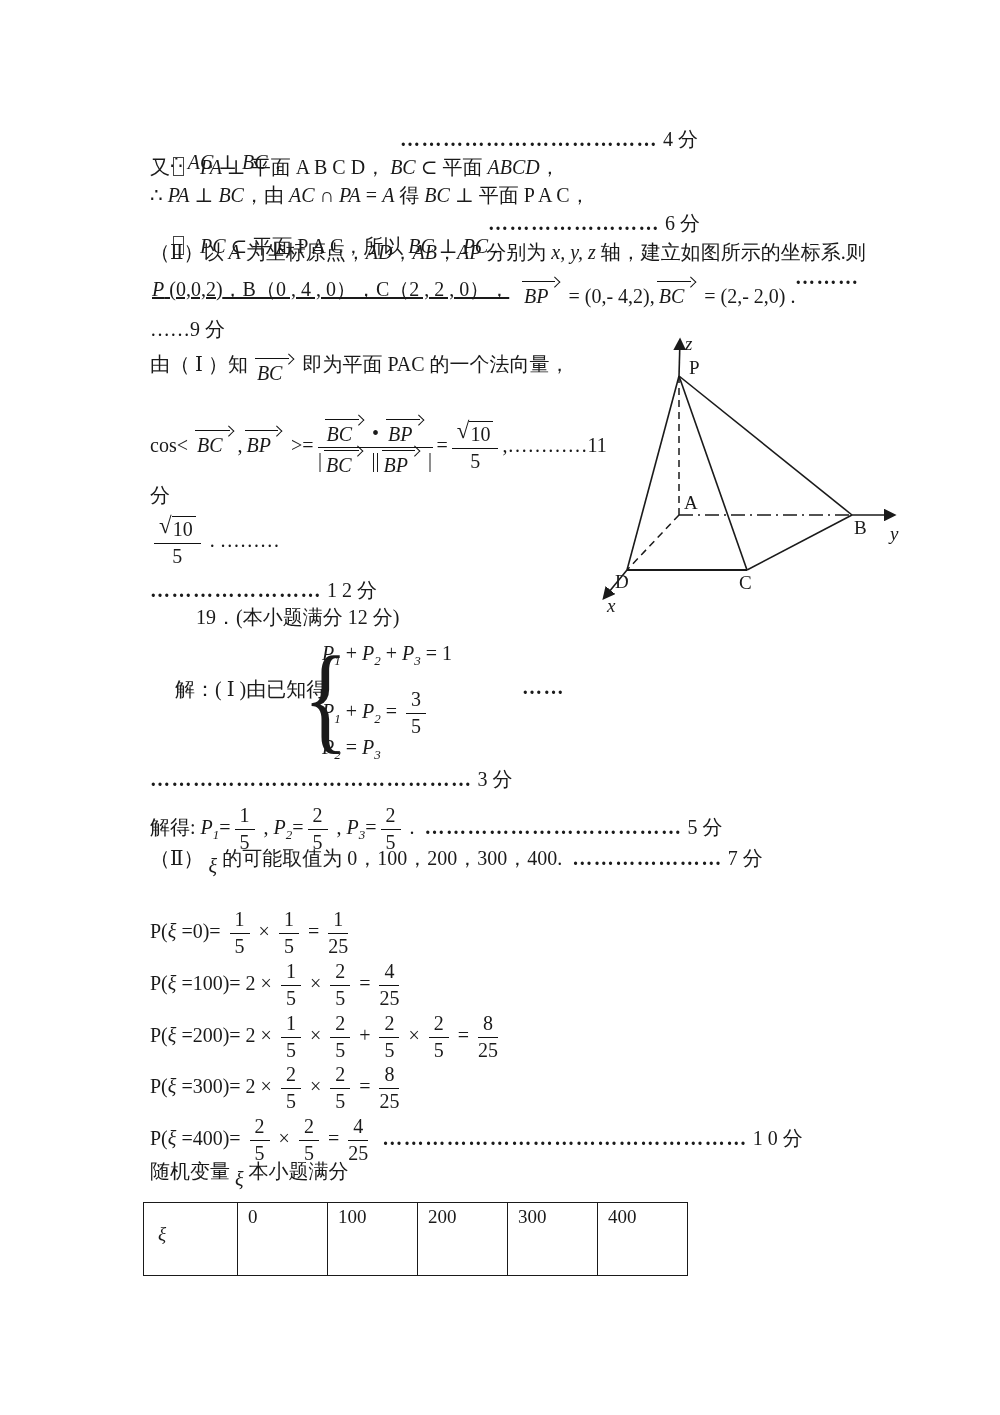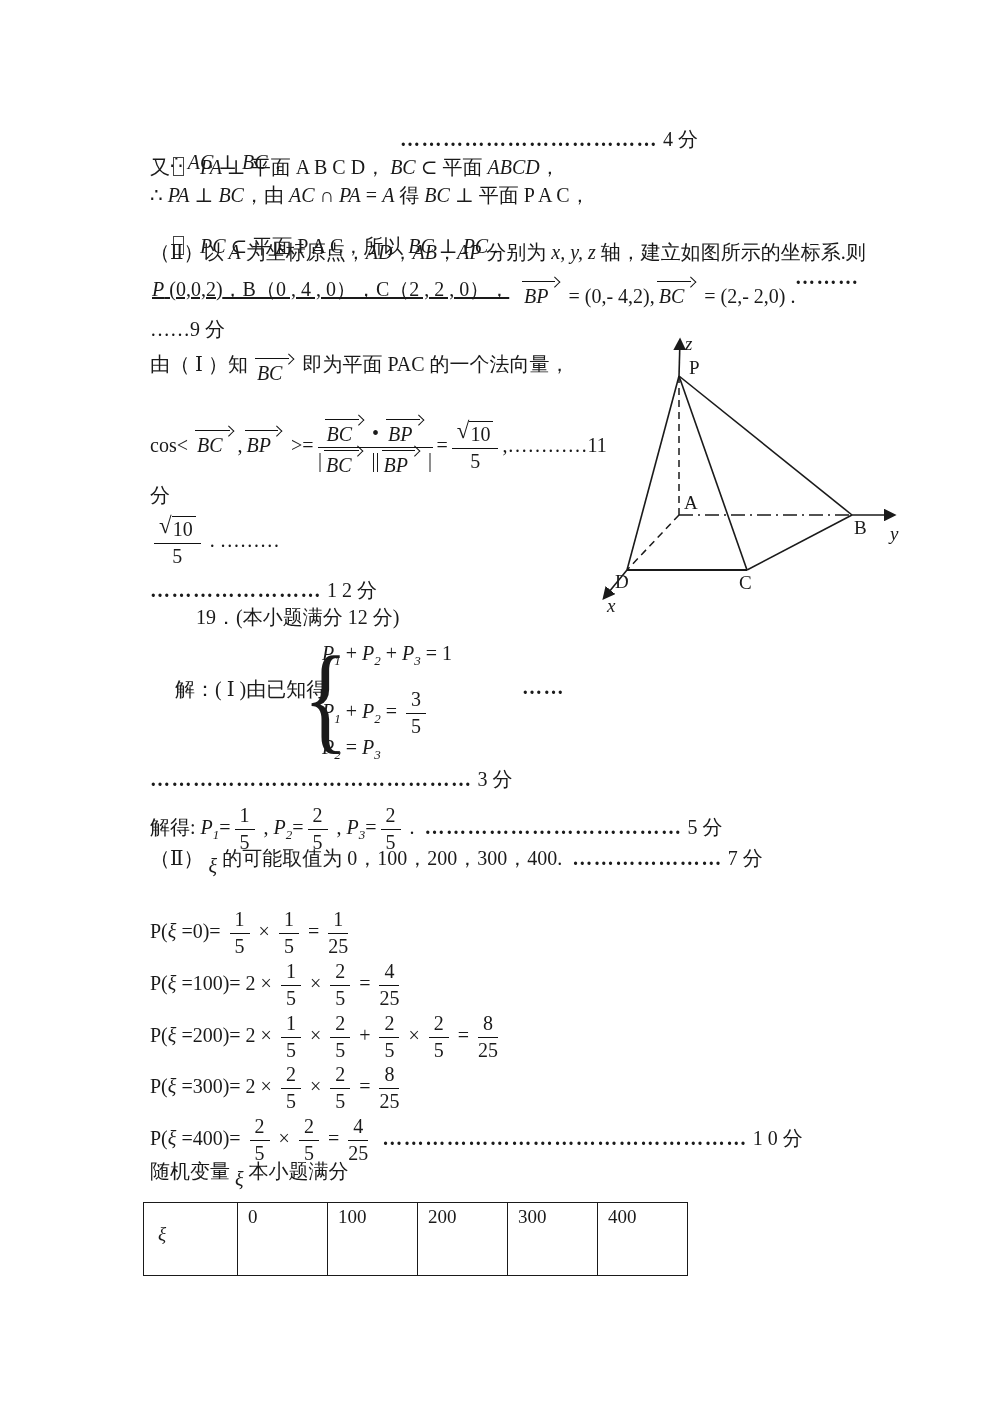--- a/index.html
+++ b/index.html
@@ -76,20 +76,21 @@
 <div id="page">
 
   <div class="line" id="l1">
     <span class="main"><span class="u">∴ </span><span class="mi">AC</span><span class="u"> ⊥ </span><span class="mi">BC</span><span class="u">，</span></span>
     <span class="tail"><span class="dots">………………………………</span><span class="u"> 4 分</span></span>
   </div>
   <div class="line" id="l3"><span class="u">∴ </span><span class="mi">PA</span><span class="u"> ⊥ </span><span class="mi">BC</span><span class="u">，由 </span><span class="mi">AC</span><span class="u"> ∩ </span><span class="mi">PA</span><span class="u"> = </span><span class="mi">A</span><span class="u"> 得 </span><span class="mi">BC</span><span class="u"> ⊥ 平面 P A C，</span></div>
   <div class="line" id="l2"><span class="u">又</span><span class="tofu"></span><span class="u">  </span><span class="mi">PA</span><span class="u"> ⊥ 平面 A B C D， </span><span class="mi">BC</span><span class="u"> ⊂ 平面 </span><span class="mi">ABCD</span><span class="u">，</span></div>
   <div class="line" id="l4">
     <span class="main"><span class="tofu"></span><span class="u">  </span><span class="mi">PC</span><span class="u"> ⊂ 平面 P A C，所以 </span><span class="mi">BC</span><span class="u"> ⊥ </span><span class="mi">PC</span><span class="u"> .</span></span>
+    <span class="tail"><span class="dots">……………………</span><span class="u"> 6 分</span></span>
   </div>
   <div class="line" id="l5"><span class="u">（Ⅱ）以 </span><span class="mi">A</span><span class="u"> 为坐标原点，</span><span class="mi">AD</span><span class="u">，</span><span class="mi">AB</span><span class="u">，</span><span class="mi">AP</span><span class="u"> 分别为 </span><span class="mi">x, y, z</span><span class="u"> 轴，建立如图所示的坐标系.则</span></div>
   <div class="line" id="l6">
     <span class="p1"><span class="mi">P</span><span class="mr"> (0,0,2)</span><span class="u">，B（0 , 4 , 0），C（2 , 2 , 0），</span></span>
     <span class="p2"><span class="vec">BP</span><span class="mr"> = (0,- 4,2),</span><span class="vec">BC</span><span class="mr"> = (2,- 2,0)</span><span class="u"> .</span></span>
     <span class="p3"><span class="dots">………</span></span>
   </div>
   <div class="line" id="l7"><span class="u">……9 分</span></div>
   <div class="line" id="l8"><span class="u">由（ Ⅰ ）知 </span><span class="vec lowv">BC</span><span class="u"> 即为平面 PAC 的一个法向量，</span></div>
   <div class="line" id="l9"><span class="mr">cos&lt; </span><span class="vec">BC</span><span class="mr">,</span><span class="vec">BP</span><span class="mr"> &gt;=</span><span class="frac"><span class="fnum"><span class="vec">BC</span><span class="mr"> • </span><span class="vec">BP</span></span><span class="fden"><span class="mr">|</span><span class="vec">BC</span><span class="mr"> ||</span><span class="vec">BP</span><span class="mr"> |</span></span></span><span class="mr">=</span><span class="frac"><span class="fnum"><span class="sqrt"><span class="rsign">√</span><span class="rad">10</span></span></span><span class="fden"><span class="mr">5</span></span></span><span class="u">,…………11</span></div>

